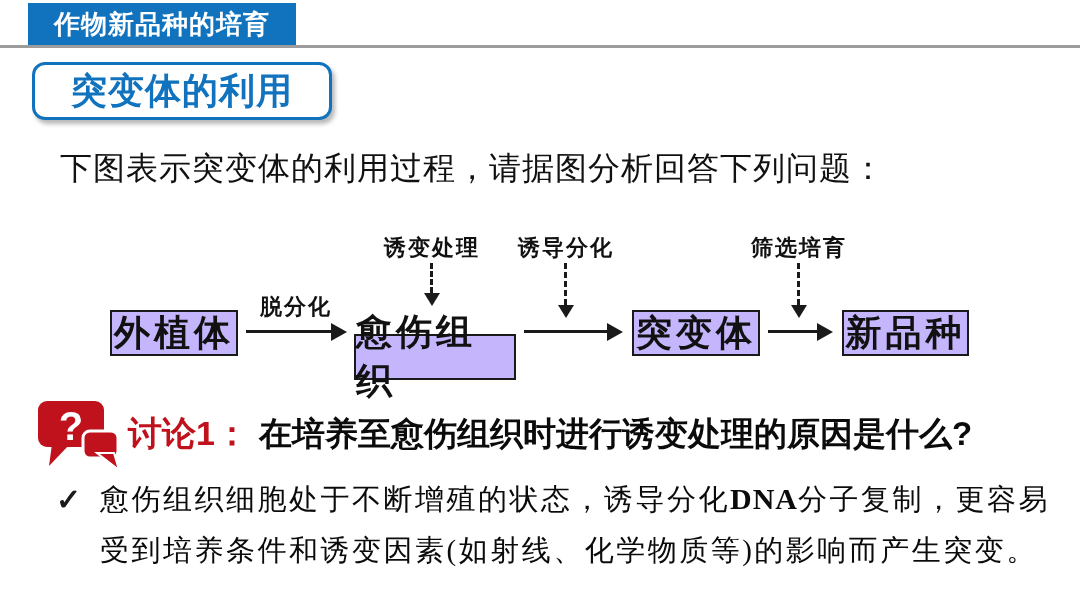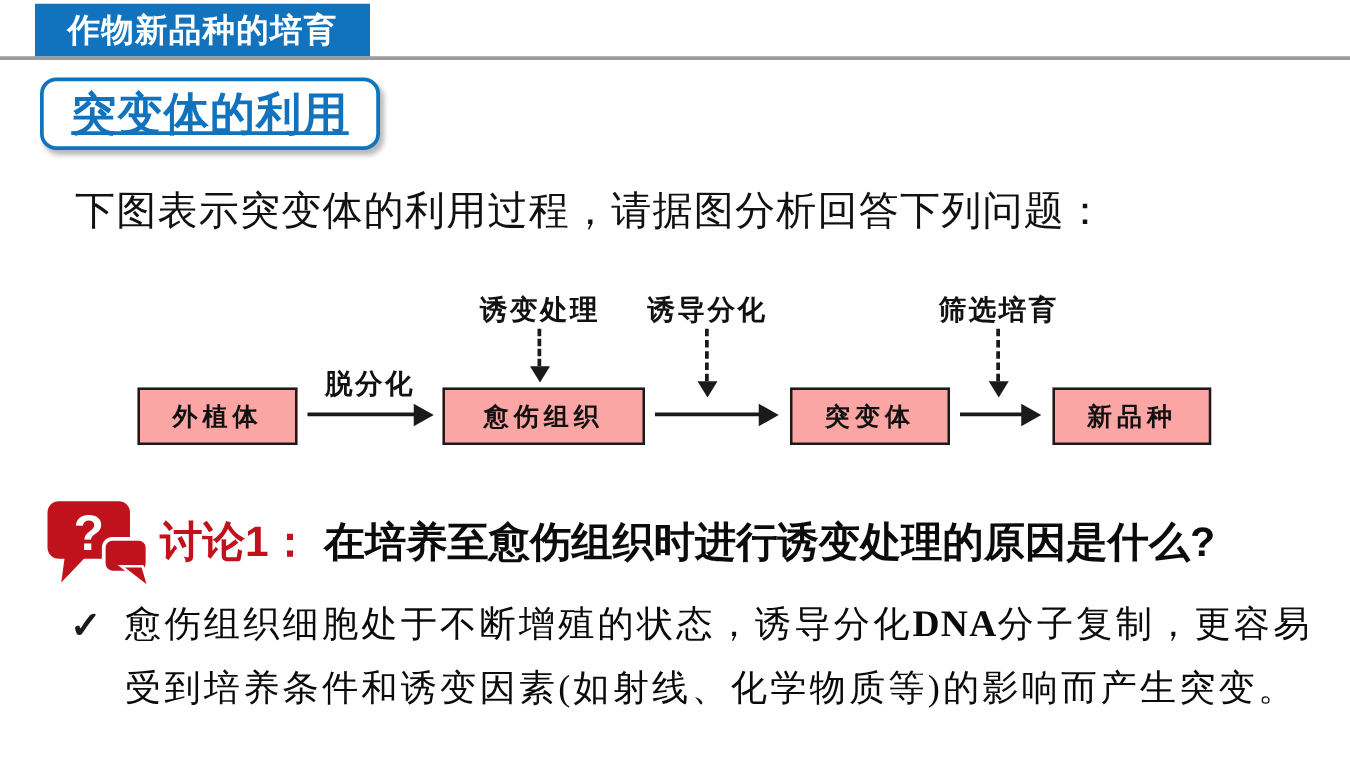--- a/index.html
+++ b/index.html
@@ -21,40 +21,40 @@
   }
   
   .badge{
     position:absolute;left:28px;top:3px;width:268px;height:42px;
     background:var(--blue);color:#fff;
     display:flex;align-items:center;justify-content:center;
     font-size:26px;font-weight:bold;letter-spacing:1px;z-index:2;
   }
   .divider{position:absolute;left:0;top:45px;width:1080px;height:3px;background:var(--divider);z-index:1;}
   .title-box{
-    position:absolute;left:32px;top:62px;width:272px;height:58px;
+    position:absolute;left:32px;top:62px;width:300px;height:58px;
     background:#fff;border:3px solid var(--blue);border-radius:13px;
     box-shadow:3px 4px 4px rgba(0,0,0,0.28);
     display:flex;align-items:center;justify-content:center;
-    color:var(--blue);font-size:36px;font-weight:bold;letter-spacing:1px;text-decoration:underline;
+    color:var(--blue);font-size:36px;font-weight:bold;letter-spacing:1px;
   }
   .intro{
     position:absolute;left:60px;top:147px;
     font-size:32px;font-weight:normal;letter-spacing:1px;
   }
   
   .dbox{
     position:absolute;top:310px;height:46px;
-    background:#fca5a5;border:2px solid #1a1a1a;
+    background:#c4b5fd;border:2px solid #1a1a1a;
     display:flex;align-items:center;justify-content:center;
-    font-family:"Liberation Serif",serif;font-size:20px;font-weight:600;
+    font-family:"Liberation Serif",serif;font-size:36px;font-weight:600;
     letter-spacing:4px;
   }
   .dbox.b1{left:110px;width:128px;}
-  .dbox.b2{left:354px;width:162px;}
+  .dbox.b2{left:354px;width:162px;margin-top:24px;}
   .dbox.b3{left:632px;width:128px;}
   .dbox.b4{left:842px;width:127px;}
   .hline{position:absolute;top:330px;height:3px;background:#1a1a1a;}
   .hhead{position:absolute;top:323px;width:0;height:0;
     border-left:16px solid #1a1a1a;border-top:9px solid transparent;border-bottom:9px solid transparent;}
   .a1 .hline{left:246px;width:86px;} .a1 .hhead{left:331px;}
   .a2 .hline{left:524px;width:84px;} .a2 .hhead{left:607px;}
   .a3 .hline{left:768px;width:50px;} .a3 .hhead{left:817px;}
   .vdash{position:absolute;width:0;border-left:3px dashed #1a1a1a;}
   .vhead{position:absolute;width:0;height:0;

